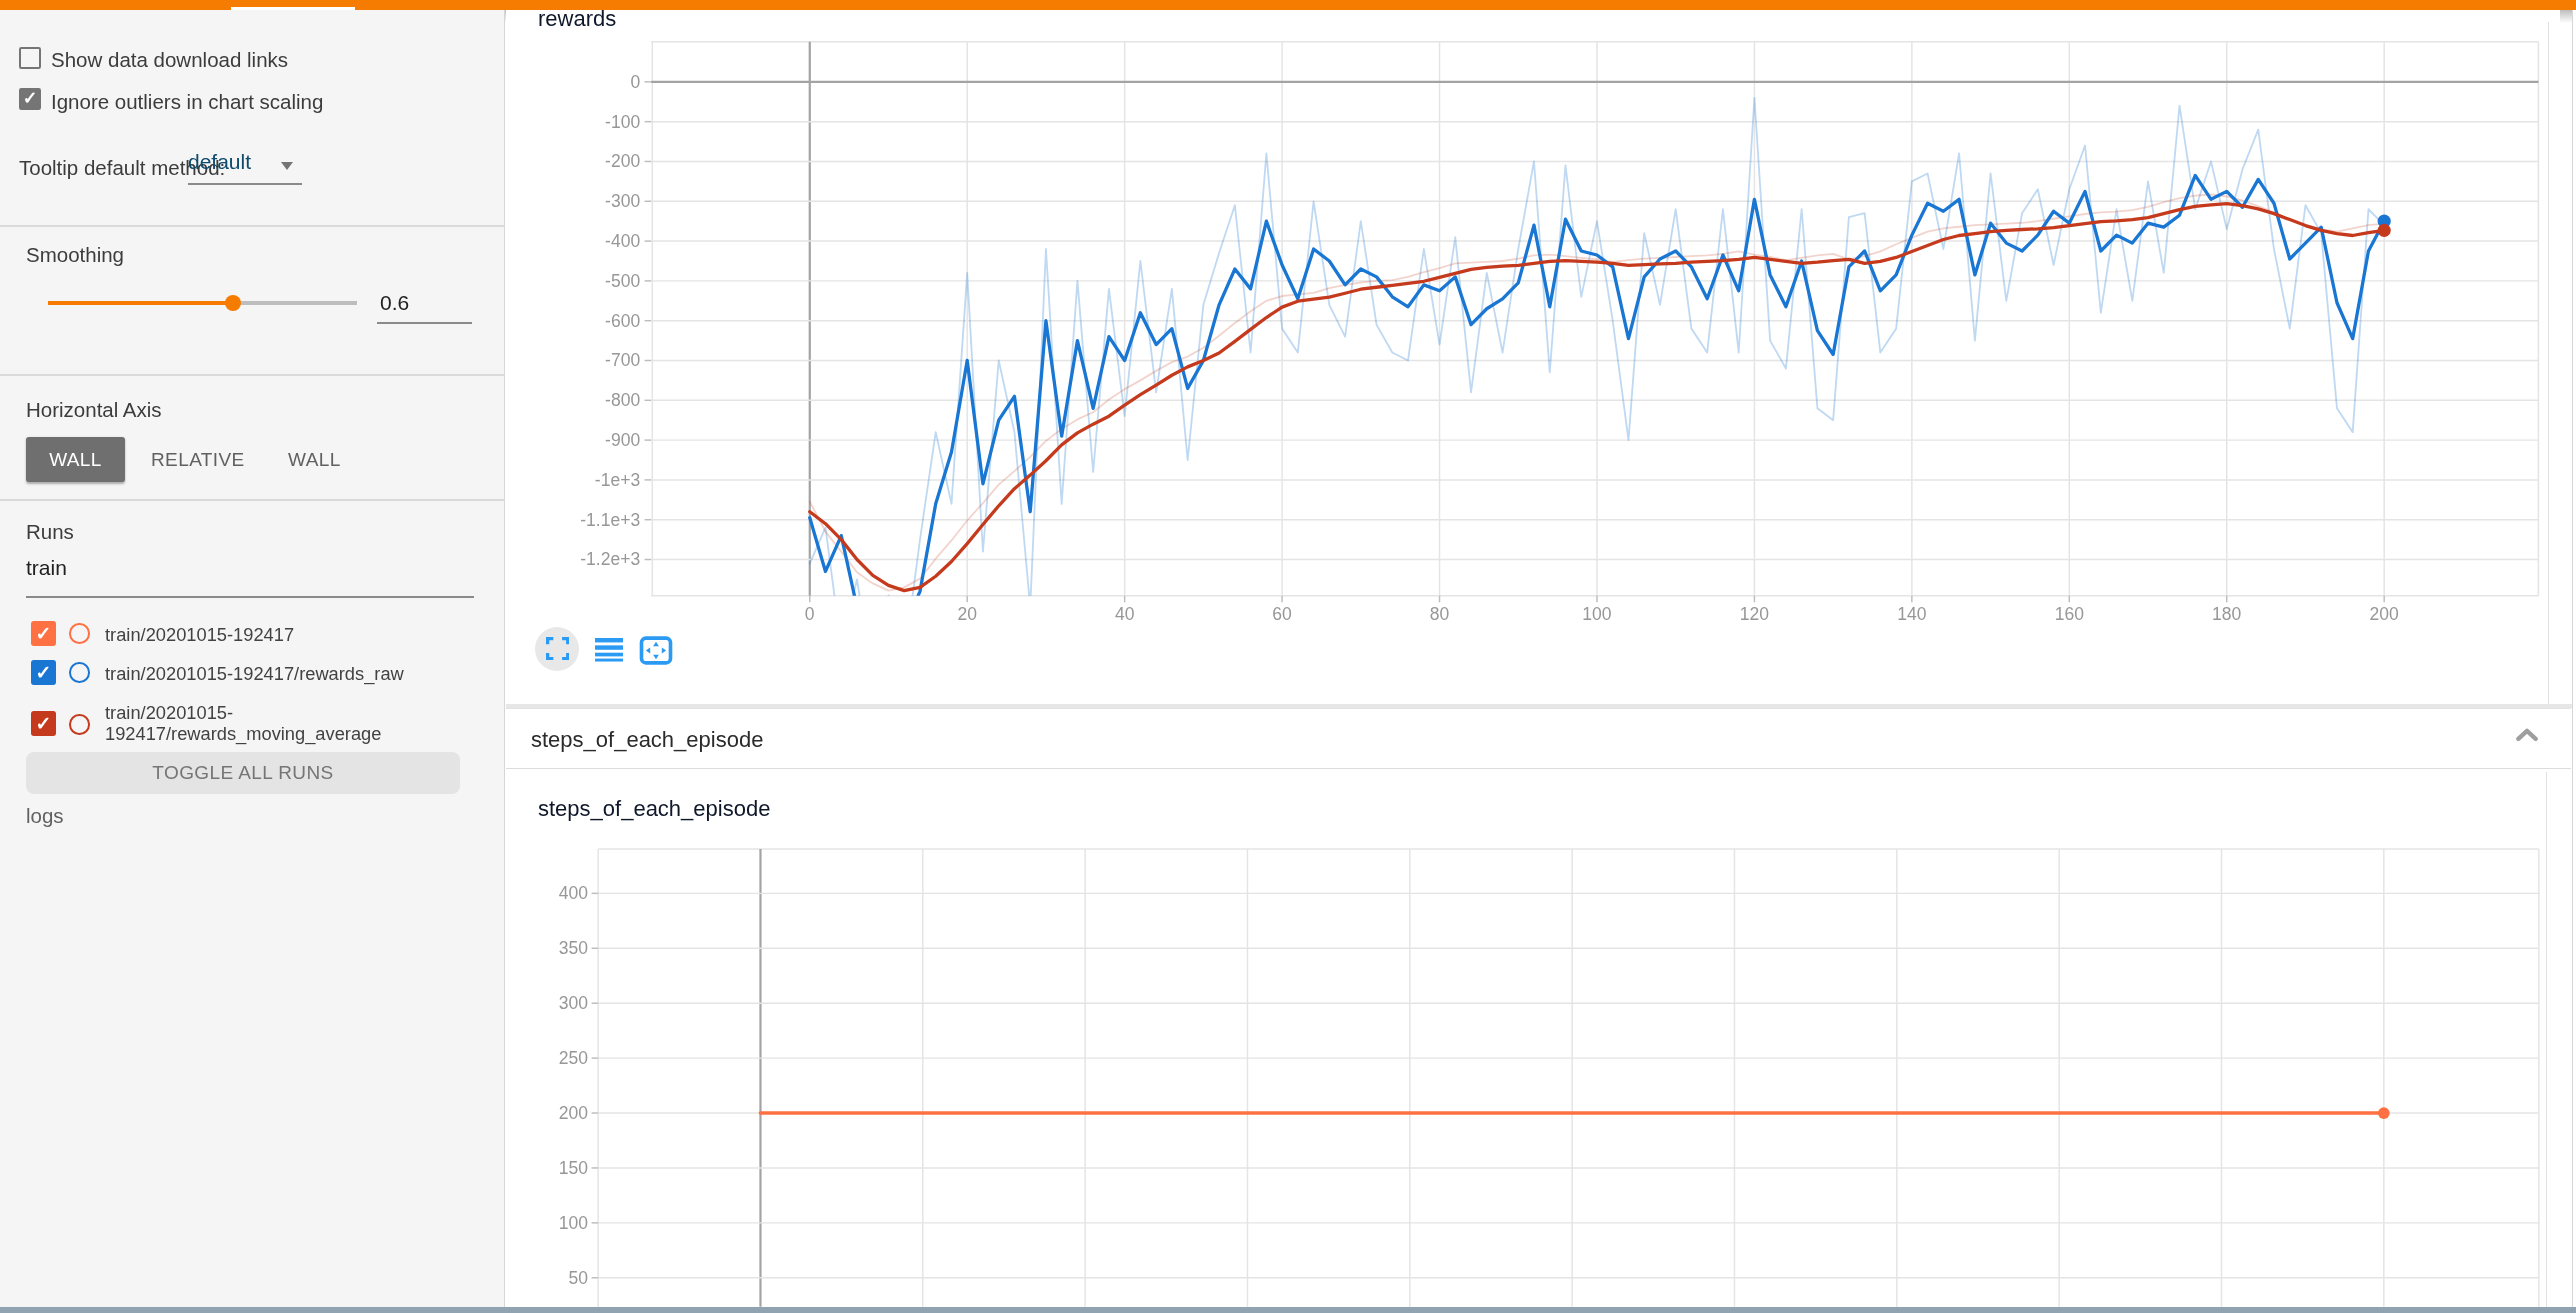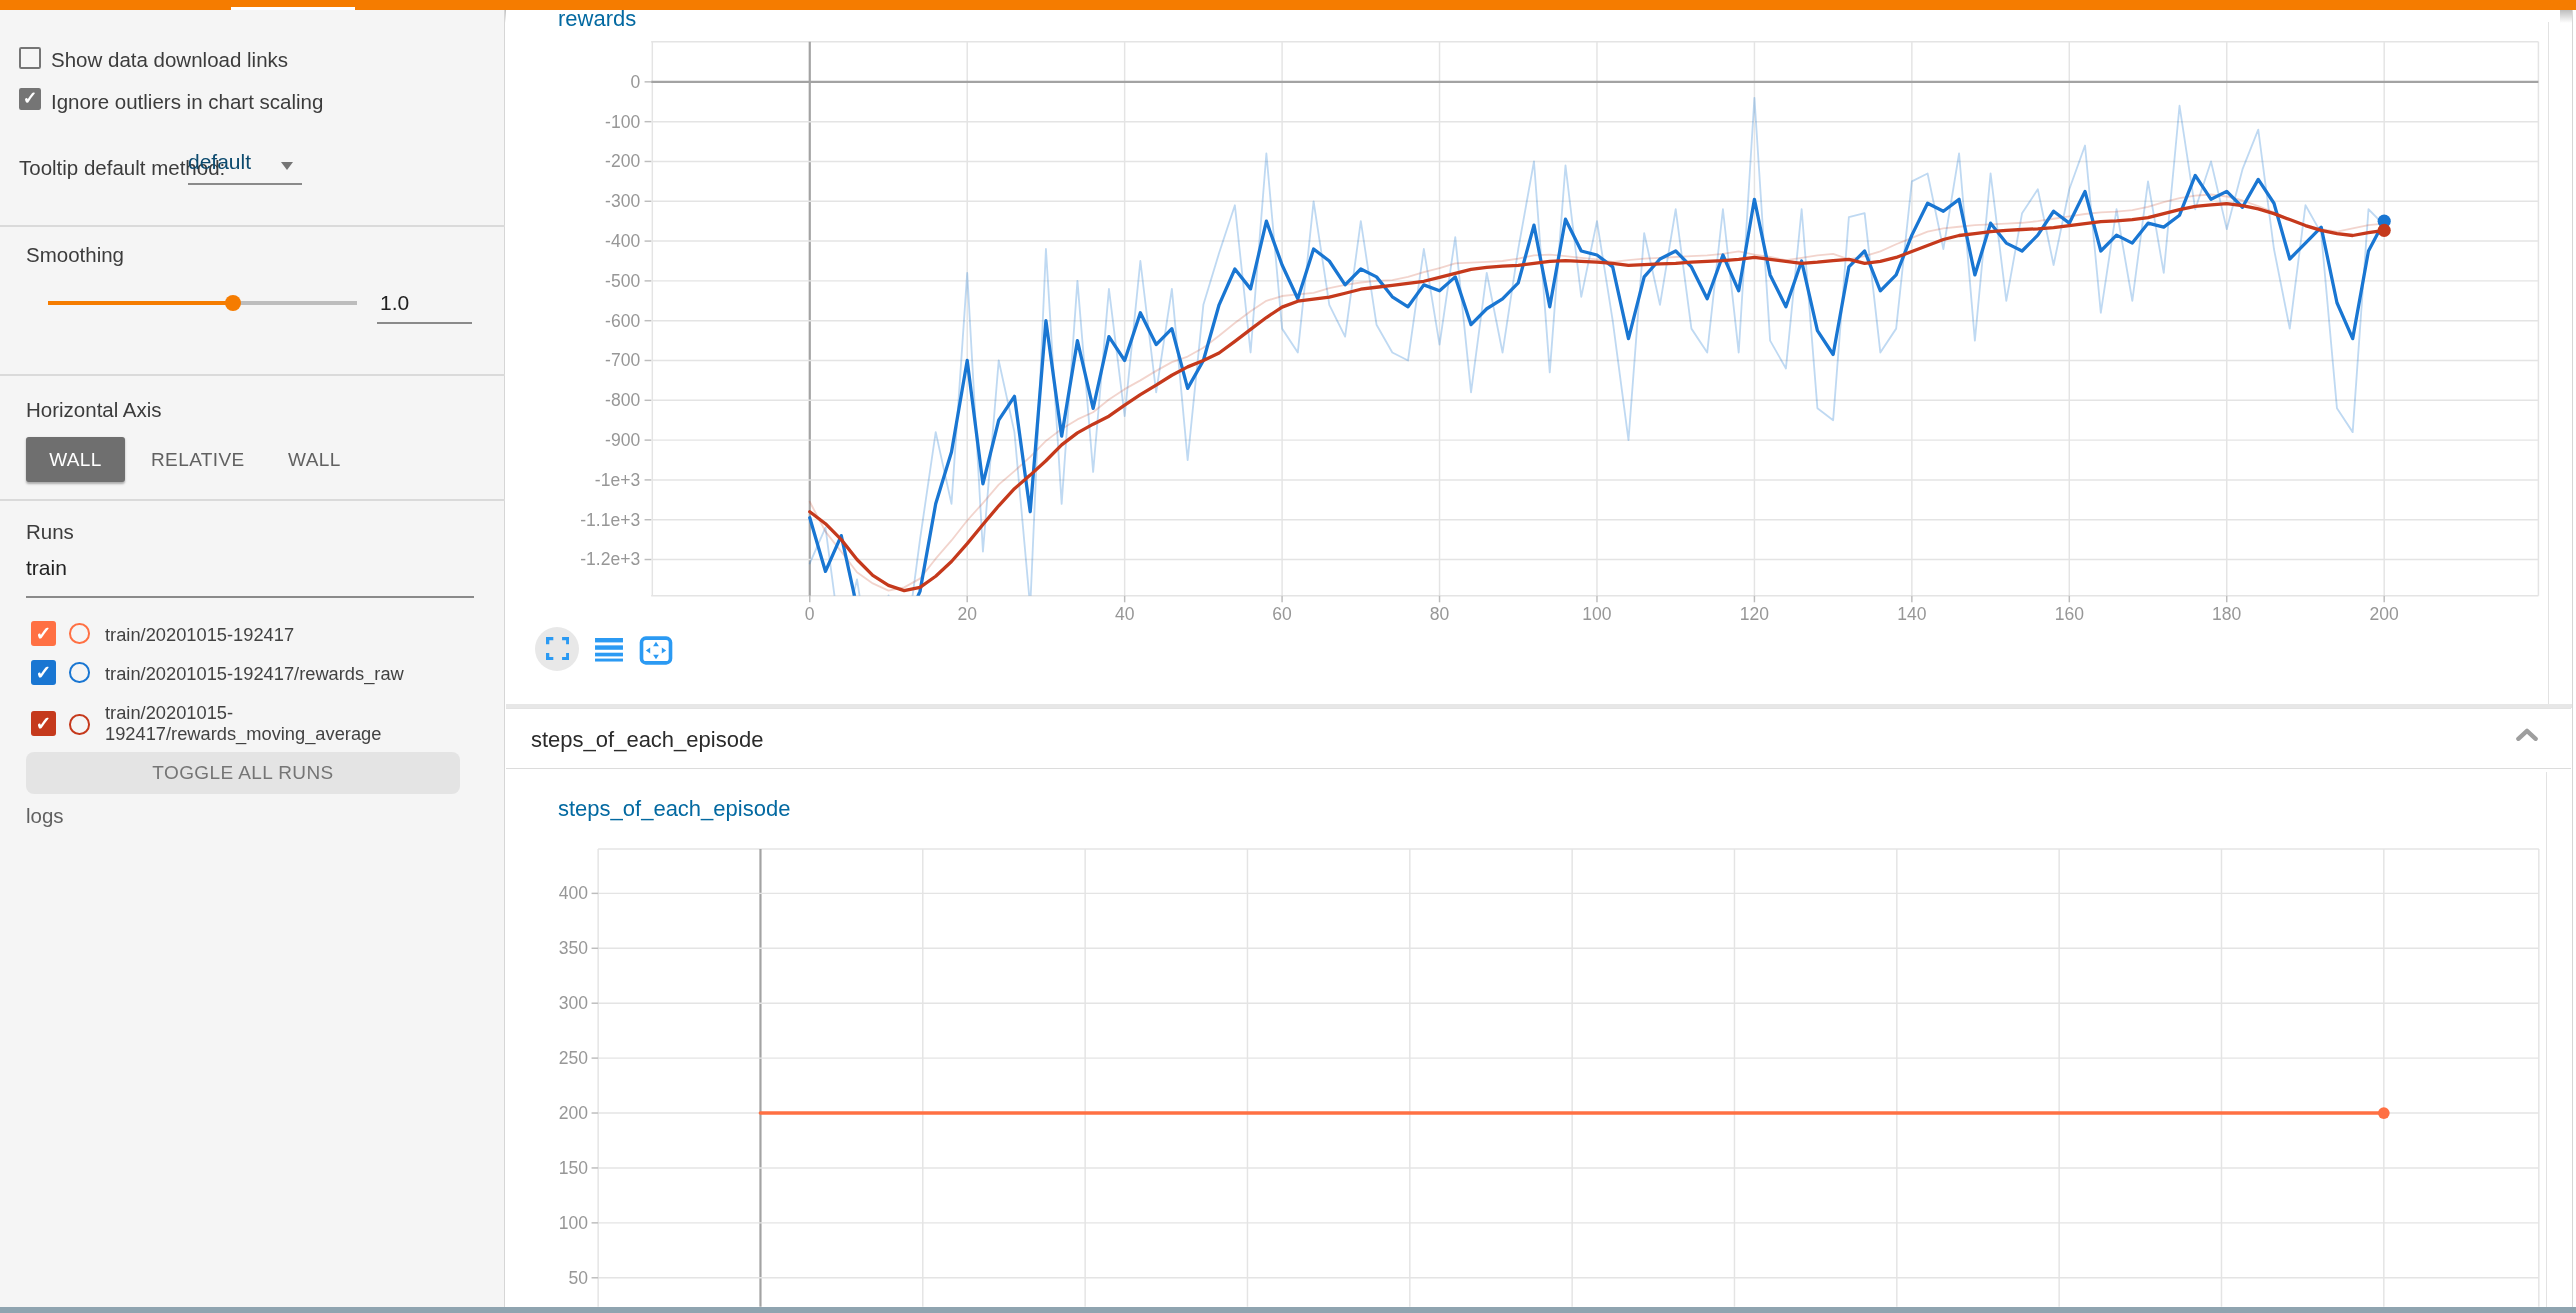--- a/index.html
+++ b/index.html
@@ -22,21 +22,21 @@
   .runcircle{width:20.5px;height:20.5px;border-radius:50%;border:2.9px solid #000;box-sizing:border-box;background:transparent;}
   .run-label{font-size:18.3px;color:#424242;line-height:21px;max-width:369px;overflow-wrap:anywhere;}
   .underline{height:1.5px;background:#8a8a8a;}
   #dd-caret{width:0;height:0;border-left:6.6px solid transparent;border-right:6.6px solid transparent;border-top:8px solid #757575;}
   #slider-thumb{width:16px;height:16px;border-radius:50%;background:#f57c00;}
   #step-btn{background:#6f6f6f;border-radius:2.9px;color:#fff;font-size:19px;display:flex;align-items:center;justify-content:center;
     box-shadow:0 1.5px 2.2px rgba(0,0,0,0.3);letter-spacing:0.4px;}
   .flat-btn{font-size:19px;color:#616161;letter-spacing:0.4px;text-align:center;}
   #toggle-btn{background:#e4e4e4;border-radius:8px;color:#757575;font-size:19px;display:flex;align-items:center;justify-content:center;letter-spacing:0.4px;}
   
-  .chart-title{font-size:22px;color:#0369a1;margin-left:20px;}
+  .chart-title{font-size:22px;color:#0f172a;}
   #card1-right{border-right:1.5px solid #e2e2e2;}
   #gap1{background:#e7e7e7;}
   #section-header{background:#fff;border-top:1.5px solid #e3e3e3;border-bottom:1.5px solid #dcdcdc;}
   #section-title{font-size:22px;color:#2b2b2b;}
   #right-strip{background:#fff;border-left:1.5px solid #d6d6d6;box-sizing:border-box;}
   #bottom-band{background:#8fa4b0;}
   .icon-circle{width:44px;height:44px;border-radius:50%;background:#e8e8e8;}
   svg{display:block;}
   text{font-family:"Liberation Sans",sans-serif;}
 </style>
@@ -62,21 +62,21 @@
     <div class="abs" style="left:188px;top:140px;font-size:21px;color:#0c4a6e;">default</div>
     <div class="abs" id="dd-caret" style="left:281px;top:152px;"></div>
     <div class="abs underline" style="left:188px;top:173px;width:114px;"></div>
 
     <div class="abs divider" style="top:215px;"></div>
 
     <div class="abs side-label" style="left:26px;top:233px;">Smoothing</div>
     <div class="abs" style="left:48px;top:291px;width:184px;height:3.7px;background:#f57c00;"></div>
     <div class="abs" style="left:233px;top:291px;width:124px;height:3.7px;background:#bdbdbd;"></div>
     <div class="abs" id="slider-thumb" style="left:225px;top:285px;"></div>
-    <div class="abs" style="left:380px;top:281px;width:91px;font-size:21px;color:#212121;">1.0</div>
+    <div class="abs" style="left:380px;top:281px;width:91px;font-size:21px;color:#212121;">0.6</div>
     <div class="abs underline" style="left:377px;top:312px;width:95px;"></div>
 
     <div class="abs divider" style="top:364px;"></div>
 
     <div class="abs side-label" style="left:26px;top:388px;">Horizontal Axis</div>
     <div class="abs" id="step-btn" style="left:26px;top:427px;width:99px;height:45px;">WALL</div>
     <div class="abs flat-btn" style="left:151px;top:439px;">RELATIVE</div>
     <div class="abs flat-btn" style="left:288px;top:439px;">WALL</div>
 
     <div class="abs divider" style="top:489px;"></div>

